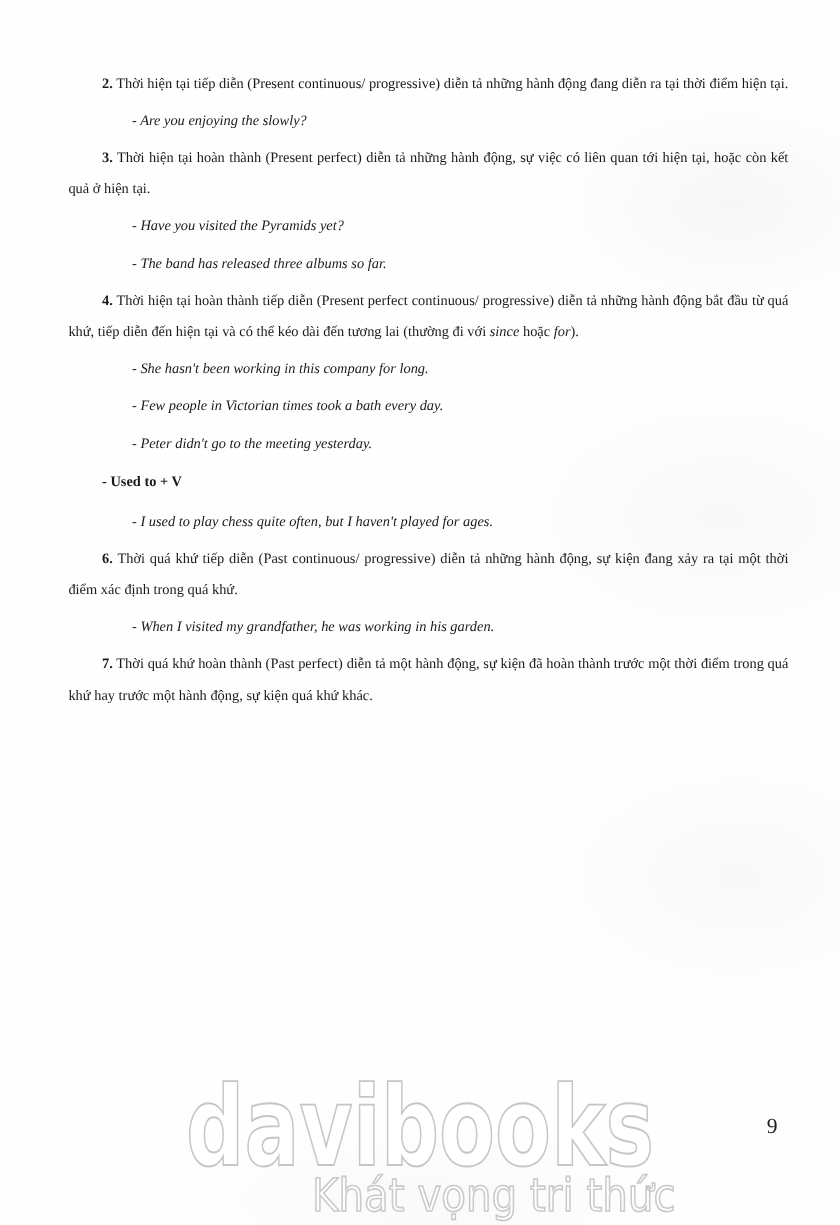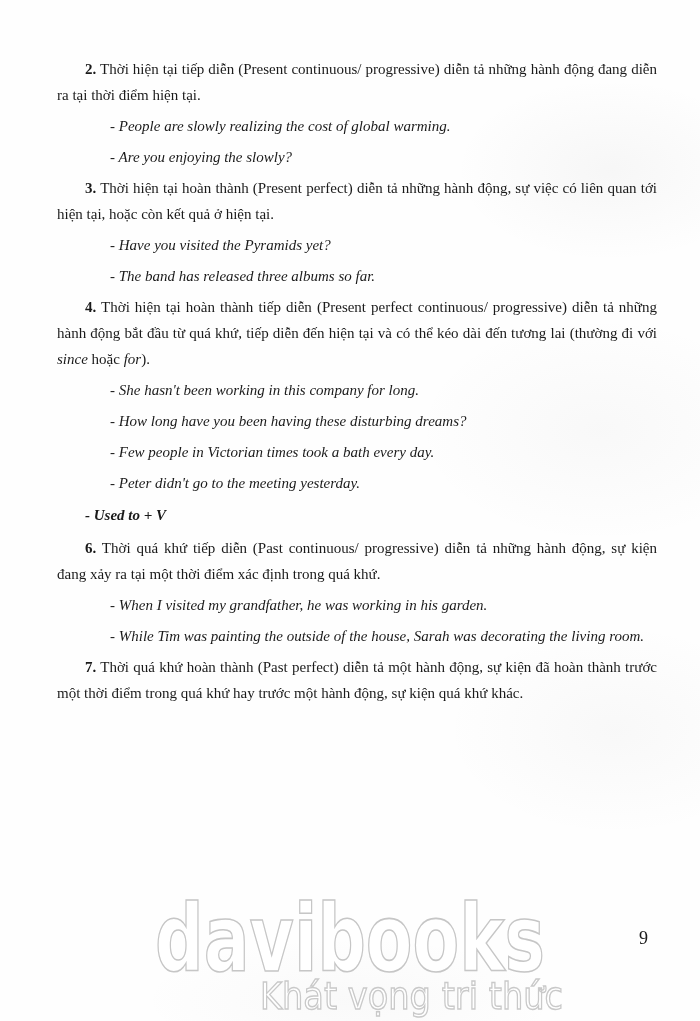--- a/index.html
+++ b/index.html
@@ -32,34 +32,34 @@
     font-family: "DejaVu Sans", "Liberation Sans", sans-serif;
     font-weight: 400; font-size: 38px;
     fill: #ffffff; stroke: #c9c9c9; stroke-width: 1.4px;
   }
   
   .content {
     position: absolute;
     left: 57px; top: 56px;
     width: 600px;
     z-index: 2;
-    font-size: 15px;
+    font-size: 12px;
     line-height: 26px;
     text-align: justify;
   }
   .para { text-indent: 28px; margin-bottom: 5px; }
   .num { font-weight: 700; }
   .it { font-style: italic; margin-top: 42px; }
   .ex {
     font-style: italic;
     padding-left: 53px;
     margin-bottom: 5px;
   }
   .heading {
-    font-weight: 700; font-style: italic;
+    font-weight: 700; 
     text-indent: 28px;
     margin: 6px 0 7px 0;
   }
   .page-num {
     position: absolute;
     left: 639px; top: 928px;
     z-index: 2;
     font-size: 18px;
     color: #1a1a1a;
   }
@@ -70,39 +70,37 @@
 <div class="page">
 
   <svg class="wm" width="700" height="1021" viewBox="0 0 700 1021" aria-hidden="true">
     <text class="wm-brand" x="155" y="971" textLength="390" lengthAdjust="spacingAndGlyphs">davibooks</text>
     <text class="wm-slogan" x="260" y="1009" textLength="303" lengthAdjust="spacingAndGlyphs">Khát vọng tri thức</text>
   </svg>
 
   <div class="content">
 
     <p class="para"><b class="num">2.</b> <span>Thời hiện tại tiếp diễn (Present continuous/ progressive) diễn tả những hành động đang diễn ra tại thời điểm hiện tại.</span></p>
-    <p class="ex">- People are slowly realizing the cost of global warming.</p>
     <p class="ex">- Are you enjoying the slowly?</p>
 
     <p class="para"><b class="num">3.</b> <span>Thời hiện tại hoàn thành (Present perfect) diễn tả những hành động, sự việc có liên quan tới hiện tại, hoặc còn kết quả ở hiện tại.</span></p>
     <p class="ex">- Have you visited the Pyramids yet?</p>
     <p class="ex">- The band has released three albums so far.</p>
 
     <p class="para"><b class="num">4.</b> <span>Thời hiện tại hoàn thành tiếp diễn (Present perfect continuous/ progressive) diễn tả những hành động bắt đầu từ quá khứ, tiếp diễn đến hiện tại và có thể kéo dài đến tương lai (thường đi với </span><i class="it">since</i><span> hoặc </span><i class="it">for</i><span>).</span></p>
     <p class="ex">- She hasn't been working in this company for long.</p>
-    <p class="ex">- How long have you been having these disturbing dreams?</p>
 
     <p class="ex">- Few people in Victorian times took a bath every day.</p>
     <p class="ex">- Peter didn't go to the meeting yesterday.</p>
 
     <p class="heading">- Used to + V</p>
+    <p class="ex">- I used to play chess quite often, but I haven't played for ages.</p>
 
     <p class="para"><b class="num">6.</b> <span>Thời quá khứ tiếp diễn (Past continuous/ progressive) diễn tả những hành động, sự kiện đang xảy ra tại một thời điểm xác định trong quá khứ.</span></p>
     <p class="ex">- When I visited my grandfather, he was working in his garden.</p>
-    <p class="ex">- While Tim was painting the outside of the house, Sarah was decorating the living room.</p>
 
     <p class="para"><b class="num">7.</b> <span>Thời quá khứ hoàn thành (Past perfect) diễn tả một hành động, sự kiện đã hoàn thành trước một thời điểm trong quá khứ hay trước một hành động, sự kiện quá khứ khác.</span></p>
 
   </div>
 
   <div class="page-num">9</div>
 
 </div>
 
 </body></html>

